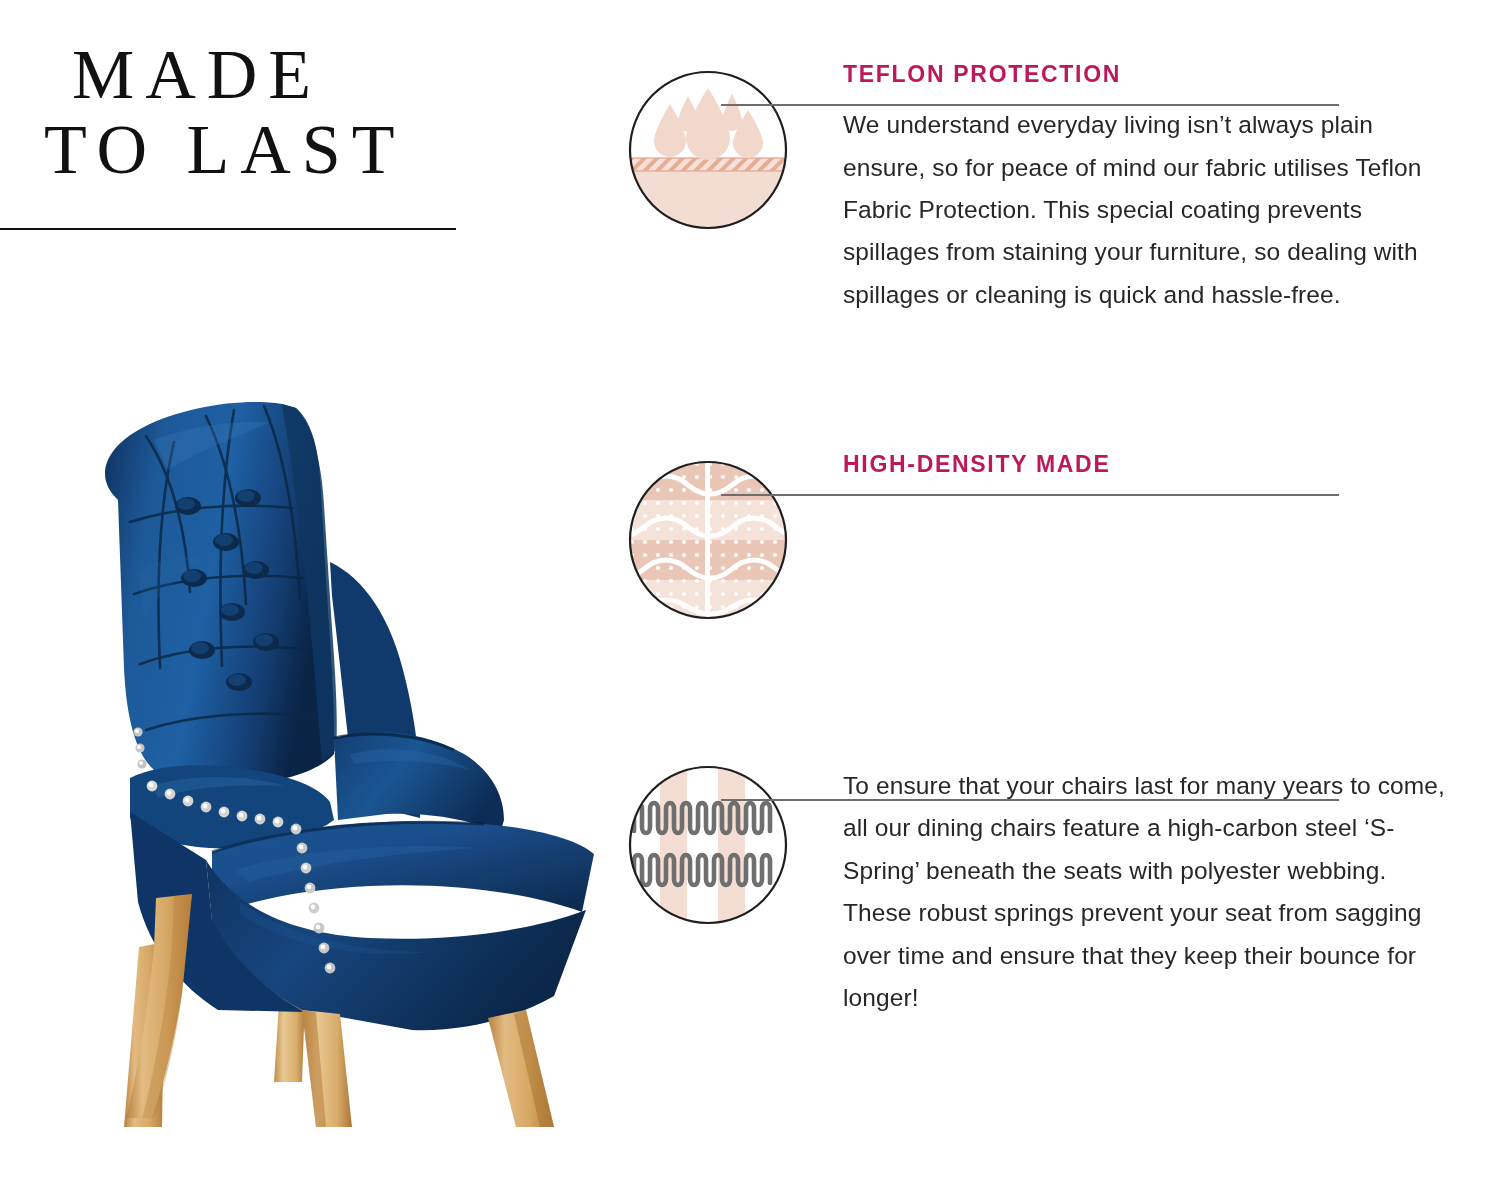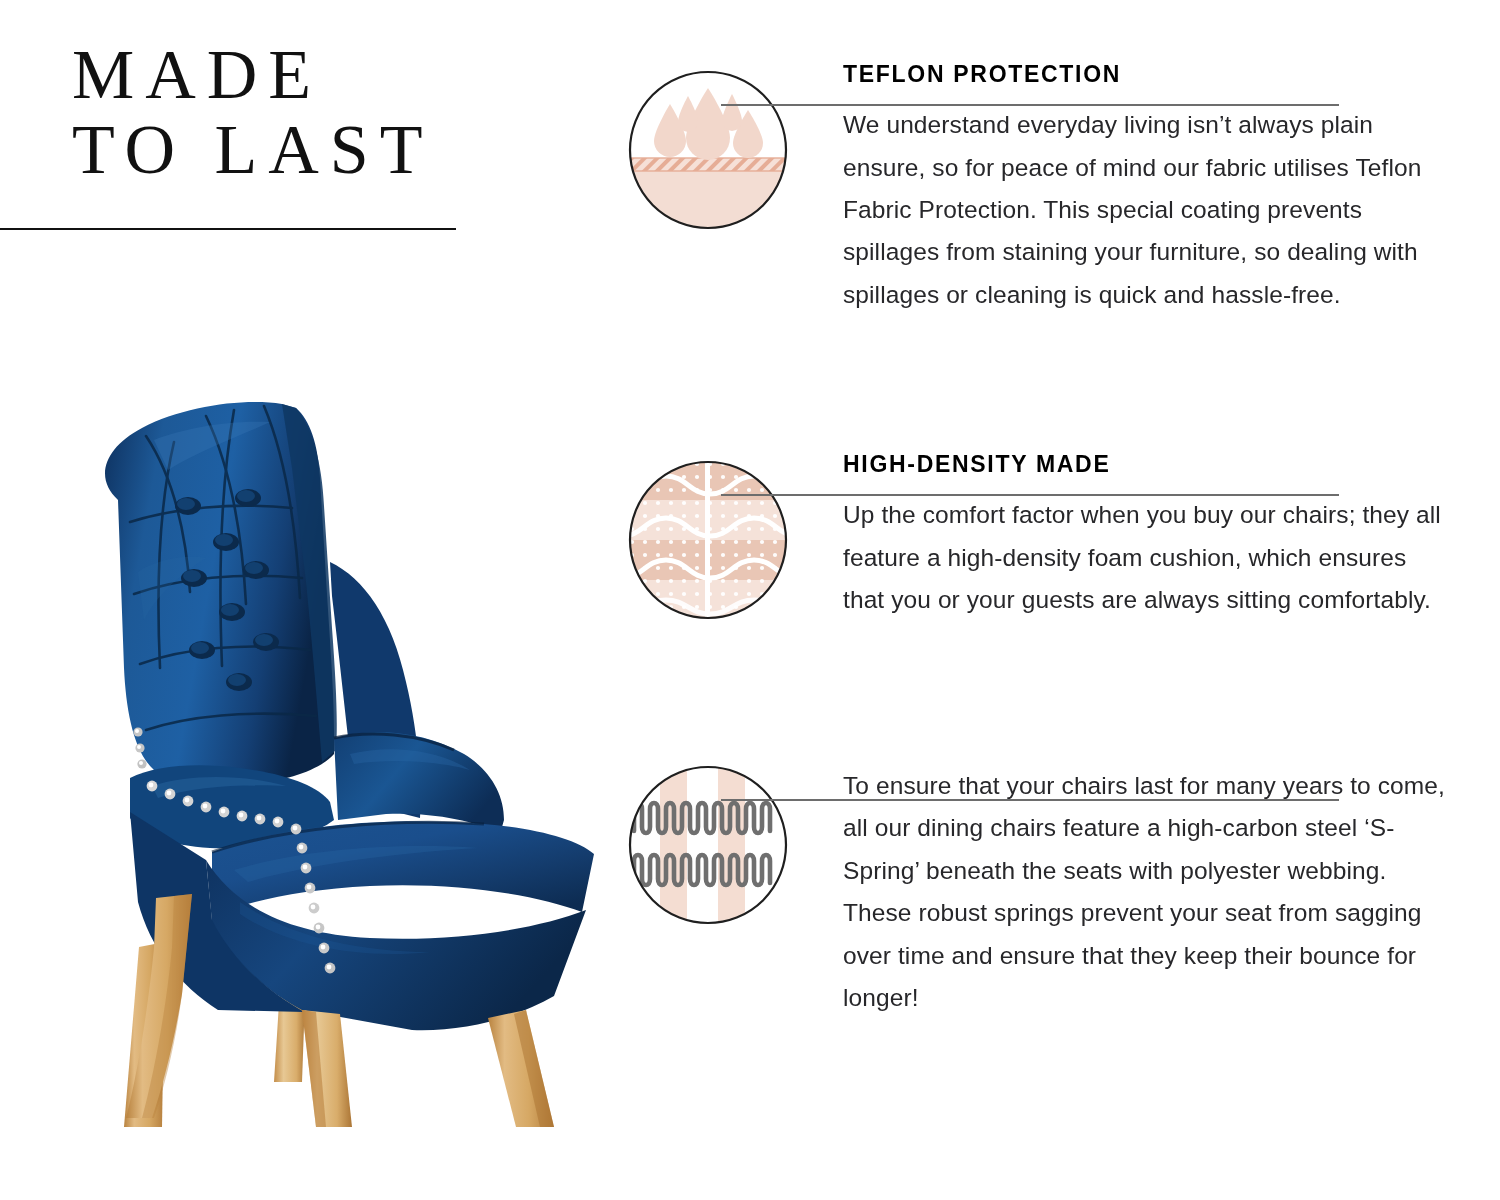--- a/index.html
+++ b/index.html
@@ -20,21 +20,21 @@
   .title-line {
     font-family: "Liberation Serif", "DejaVu Serif", serif;
     font-size: 70px;
     font-weight: 400;
     letter-spacing: 11px;
     color: #111111;
     line-height: 1.07;
     white-space: nowrap;
   }
   #title-line-1 { padding-left: 72px; }
-  #title-line-2 { padding-left: 72px; }
+  #title-line-2 { padding-left: 44px; }
   #title-rule {
     position: absolute;
     left: 0; top: 190px;
     width: 456px; height: 2px;
     background: #111111;
   }
 
   
   #chair-figure {
     position: absolute;
@@ -63,21 +63,21 @@
     position: absolute;
     left: 215px;
     top: 0;
     width: 605px;
   }
   .feature-heading {
     font-family: "Liberation Sans", sans-serif;
     font-size: 23px;
     font-weight: bold;
     letter-spacing: 1.7px;
-    color: #000000;
+    color: #be185d;
     white-space: nowrap;
     line-height: 1.1;
     padding-bottom: 9px;
   }
   .heading-rule {
     position: absolute;
     left: -122px;
     width: 618px;
     height: 2px;
     background: #6d6d6d;
@@ -379,21 +379,20 @@
           <rect x="77" y="-4" width="5" height="168" fill="#ffffff"></rect>
 
           <rect x="0" y="0" width="160" height="160" fill="url(#dots2)" opacity="0.95"></rect>
         </g>
         <circle cx="80" cy="80" r="78" fill="none" stroke="#1f1f1f" stroke-width="2.2"></circle>
       </svg>
     </div>
     <div class="feature-body">
       <div class="feature-heading">HIGH-DENSITY MADE</div>
       <div class="heading-rule"></div>
-      <div class="feature-text">Up the comfort factor when you buy our chairs; they all feature a high-density foam cushion, which ensures that you or your guests are always sitting comfortably.</div>
     </div>
   </div>
 
   <div class="feature" id="feature-2">
     <div class="icon-circle">
       <svg viewBox="0 0 160 160" xmlns="http://www.w3.org/2000/svg">
         <defs>
           <clipPath id="clipCircle3">
               <circle cx="80" cy="80" r="78"></circle>
             </clipPath>

